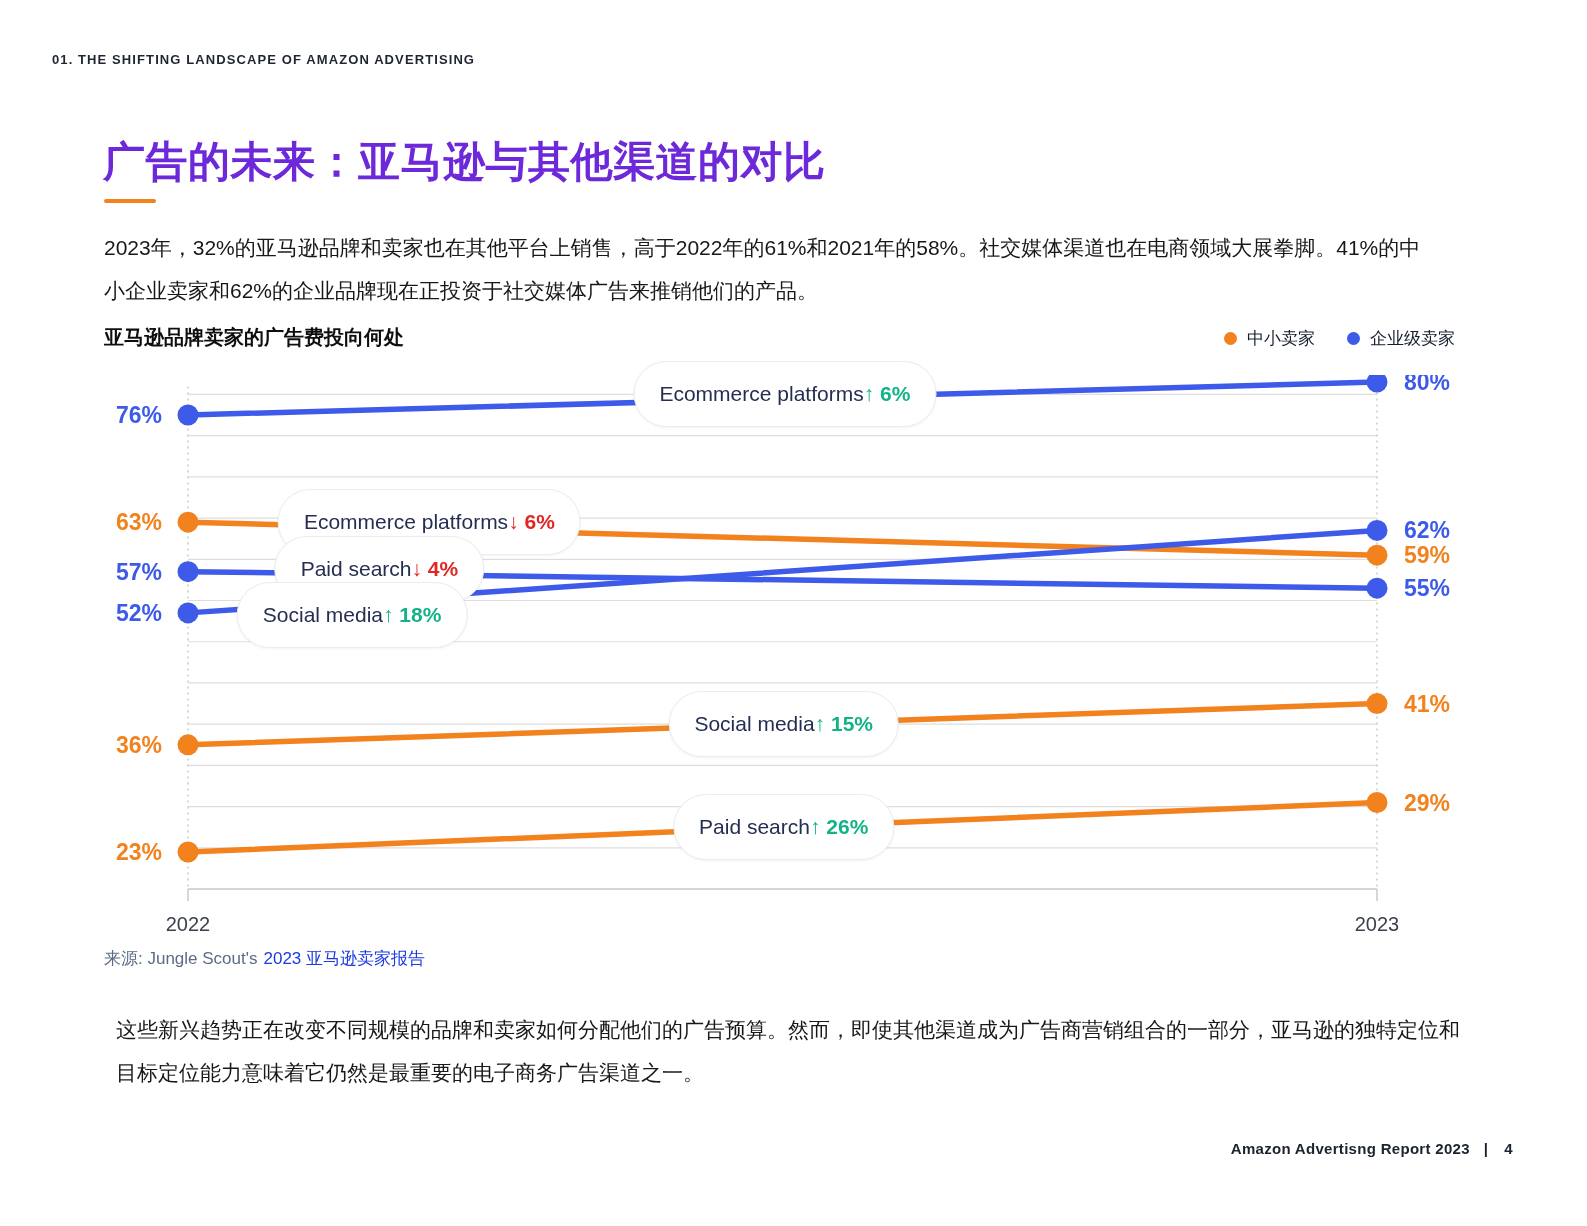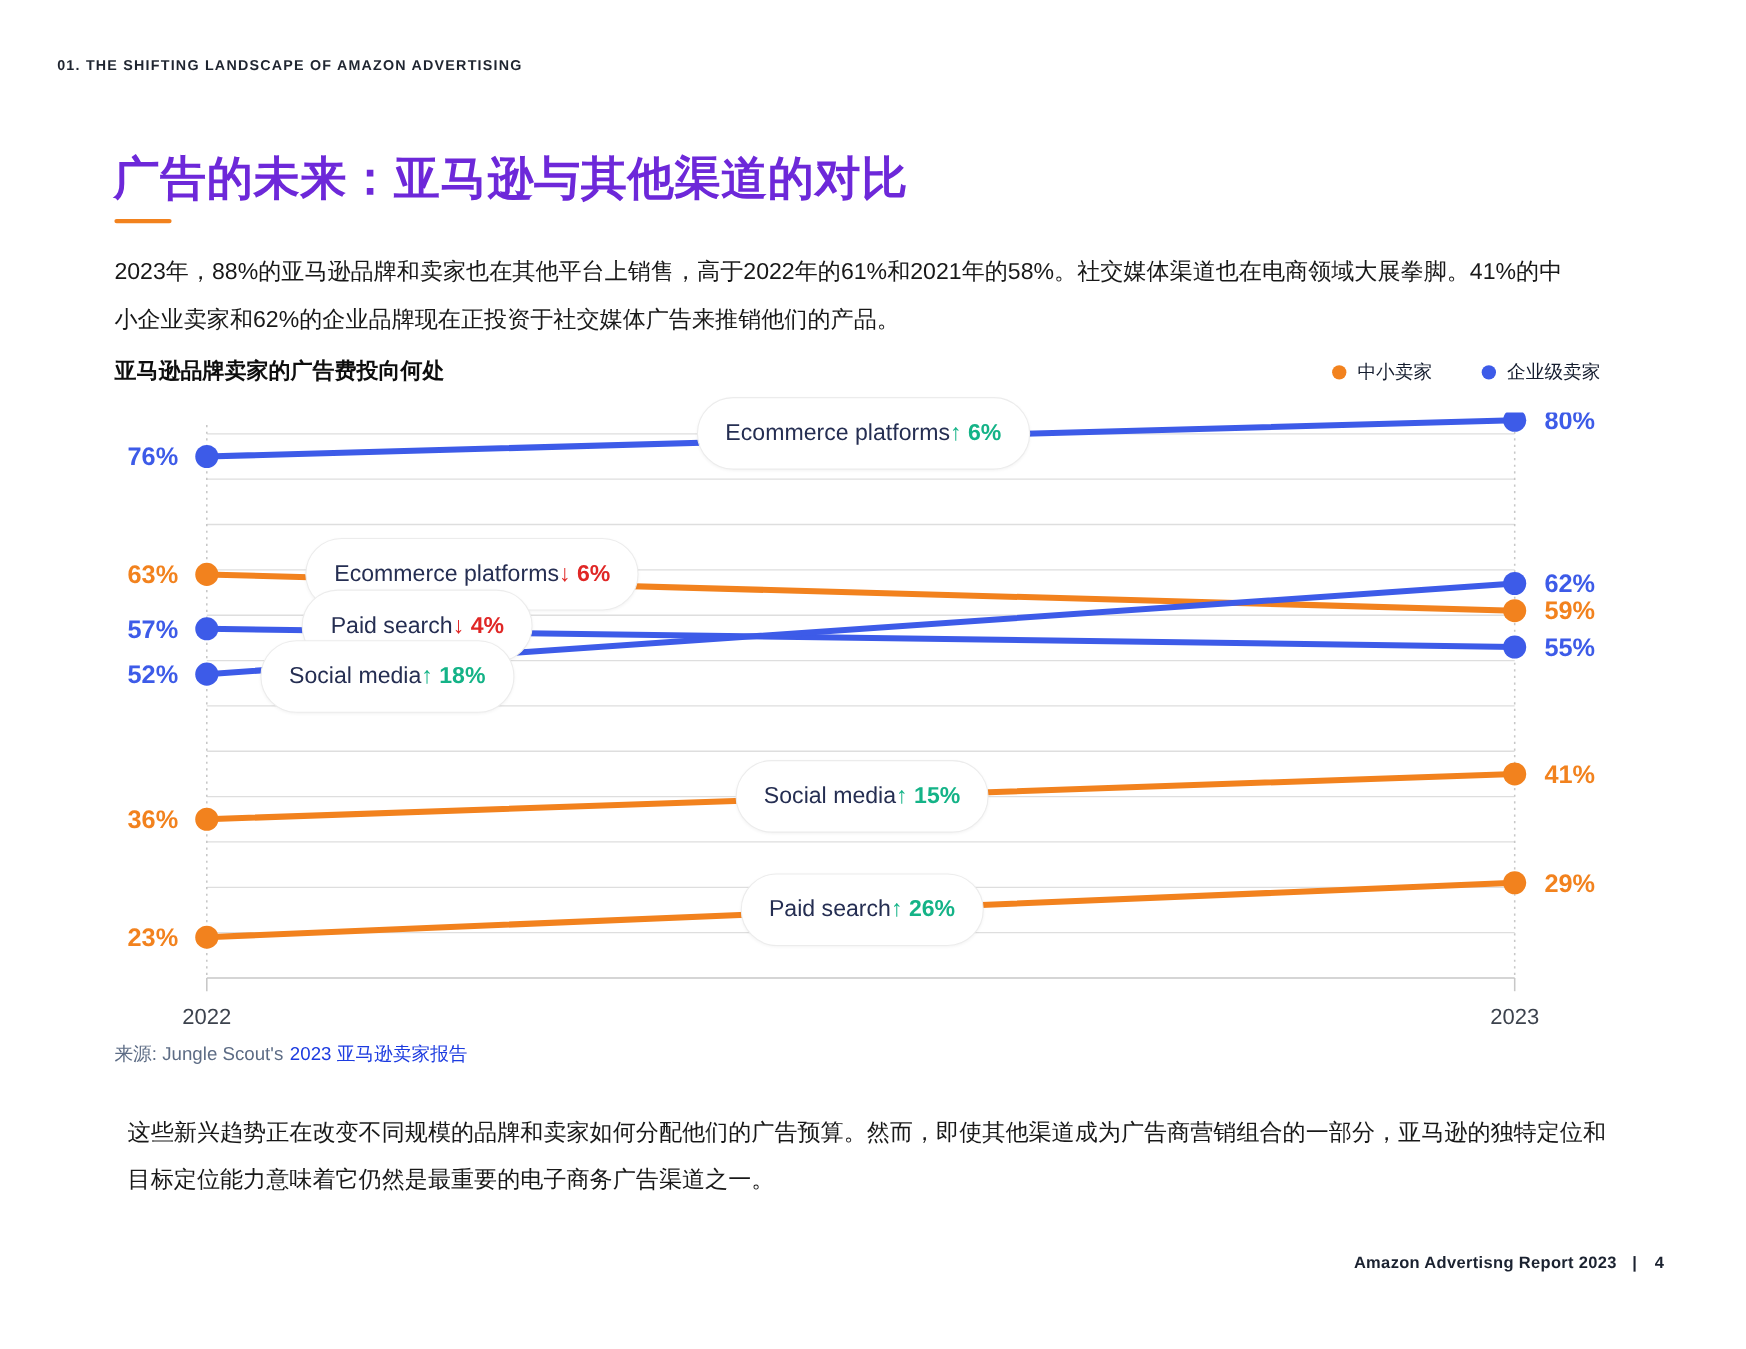--- a/index.html
+++ b/index.html
@@ -7,21 +7,21 @@
   .page{position:relative;width:1587px;height:1226px;background:#fff;overflow:hidden;}
 
   .eyebrow{position:absolute;left:52px;top:52px;font-size:13px;font-weight:600;letter-spacing:1.1px;color:#1f2530;}
 
   .page-title{position:absolute;left:103px;top:136px;margin:0;font-size:42px;line-height:1.25;font-weight:900;color:#6d28d9;letter-spacing:0.5px;}
   .title-underline{position:absolute;left:104px;top:199px;width:52px;height:4px;background:#F2821E;border-radius:2px;}
 
   .intro{position:absolute;left:104px;top:226px;width:1320px;margin:0;font-size:21px;line-height:43px;color:#181818;}
 
   .chart-title{position:absolute;left:104px;top:324px;font-size:20px;font-weight:800;color:#0e0e0e;}
-  .legend{position:absolute;top:327px;right:132px;display:flex;align-items:center;gap:45px;}
+  .legend{position:absolute;top:327px;right:132px;display:flex;align-items:center;gap:32px;}
   .legend-item{display:flex;align-items:center;gap:10px;font-size:17px;color:#141c2e;}
   .legend-dot{width:13px;height:13px;border-radius:50%;display:inline-block;}
 
   .chart-wrap{position:absolute;left:78px;top:375px;width:1480px;height:560px;}
   .chart-wrap svg{position:absolute;left:0;top:0;}
 
   .pill{position:absolute;display:flex;align-items:center;gap:0;white-space:nowrap;
         background:#ffffff;border:1.5px solid #ececec;border-radius:999px;
         padding:20px 25px;font-size:21px;color:#252e52;
         box-shadow:0 1px 3px rgba(0,0,0,0.05);transform:translate(-50%,-50%);}
@@ -42,21 +42,21 @@
 </head>
 <body>
 
 <div class="page">
 
   <div class="eyebrow">01. THE SHIFTING LANDSCAPE OF AMAZON ADVERTISING</div>
 
   <h1 class="page-title">广告的未来：亚马逊与其他渠道的对比</h1>
   <div class="title-underline"></div>
 
-  <p class="intro">2023年，88%的亚马逊品牌和卖家也在其他平台上销售，高于2022年的61%和2021年的58%。社交媒体渠道也在电商领域大展拳脚。41%的中小企业卖家和62%的企业品牌现在正投资于社交媒体广告来推销他们的产品。</p>
+  <p class="intro">2023年，32%的亚马逊品牌和卖家也在其他平台上销售，高于2022年的61%和2021年的58%。社交媒体渠道也在电商领域大展拳脚。41%的中小企业卖家和62%的企业品牌现在正投资于社交媒体广告来推销他们的产品。</p>
 
   <div class="chart-title">亚马逊品牌卖家的广告费投向何处</div>
   <div class="legend" id="legend">
       <span class="legend-item">
         <span class="legend-dot" style="background: rgb(242, 130, 30);"></span>
         <span>中小卖家</span>
       </span>
       <span class="legend-item">
         <span class="legend-dot" style="background: rgb(61, 91, 232);"></span>
         <span>企业级卖家</span>

